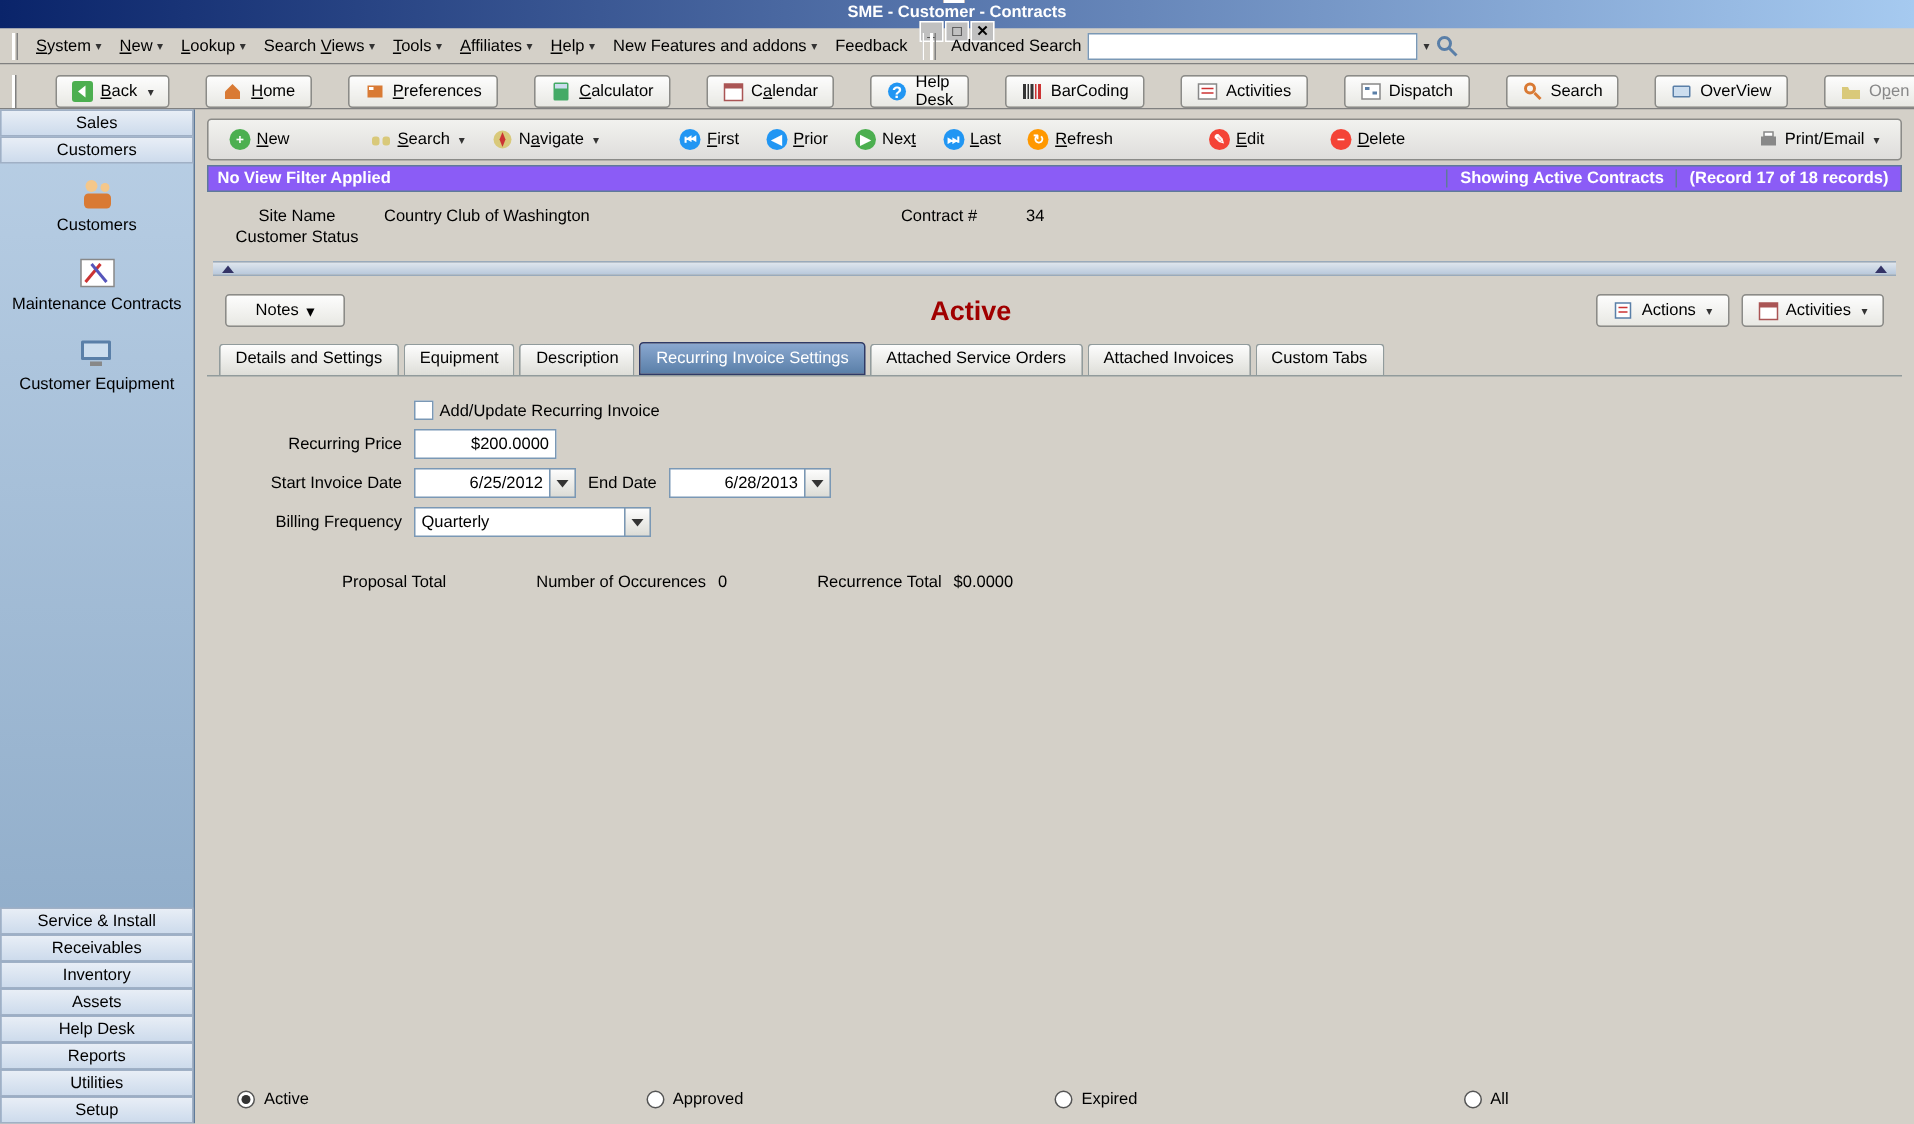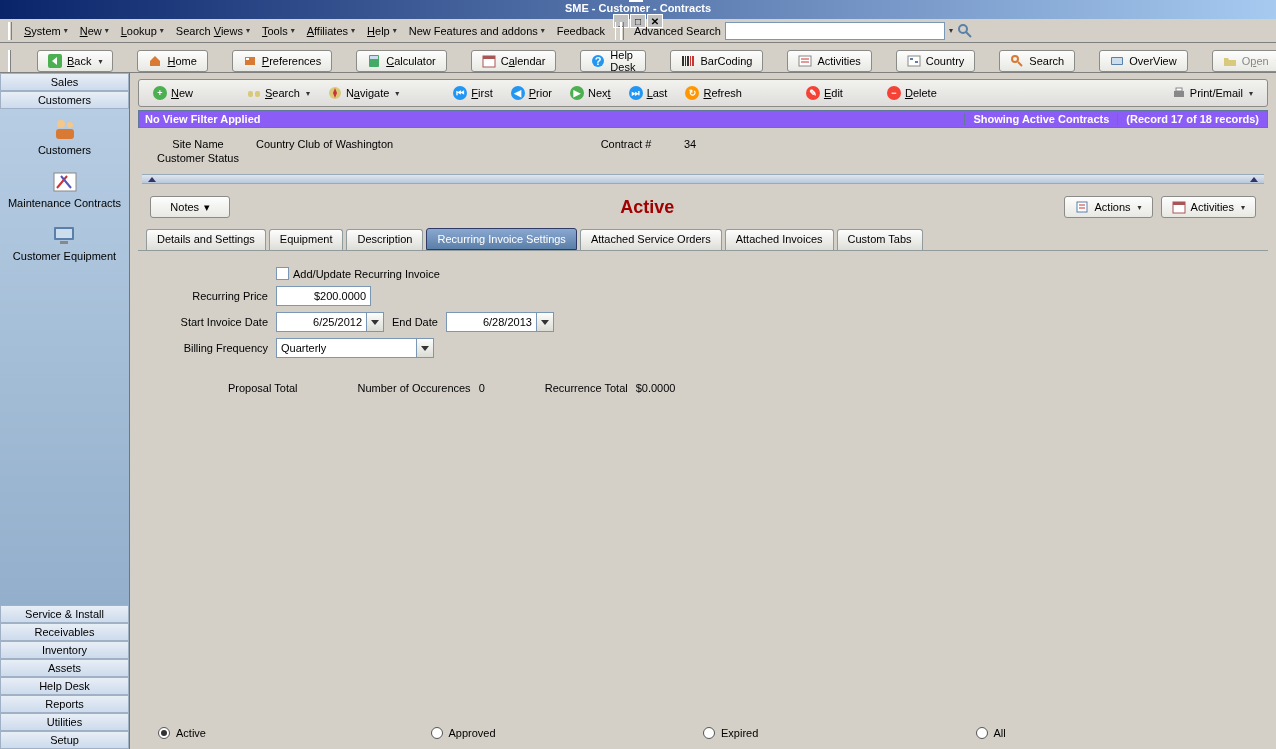--- a/index.html
+++ b/index.html
@@ -237,21 +237,21 @@
       <span>Activities</span>
     </div>
   <div class="tbtn">
       <span class="ticon">
         <svg width="14" height="14">
           <rect x="1" y="2" width="12" height="10" fill="#fff" stroke="#888"></rect>
           <rect x="3" y="4" width="3" height="2" fill="#5a7fa8"></rect>
           <rect x="8" y="7" width="3" height="2" fill="#5a7fa8"></rect>
         </svg>
       </span>
-      <span>Country</span>
+      <span>Dispatch</span>
     </div>
   <div class="tbtn">
       <span class="ticon">
         <svg width="14" height="14">
           <circle cx="5" cy="5" r="3" fill="none" stroke="#d97a34" stroke-width="2"></circle>
           <line x1="8" y1="8" x2="12" y2="12" stroke="#d97a34" stroke-width="2"></line>
         </svg>
       </span>
       <span>Search</span>
     </div>

